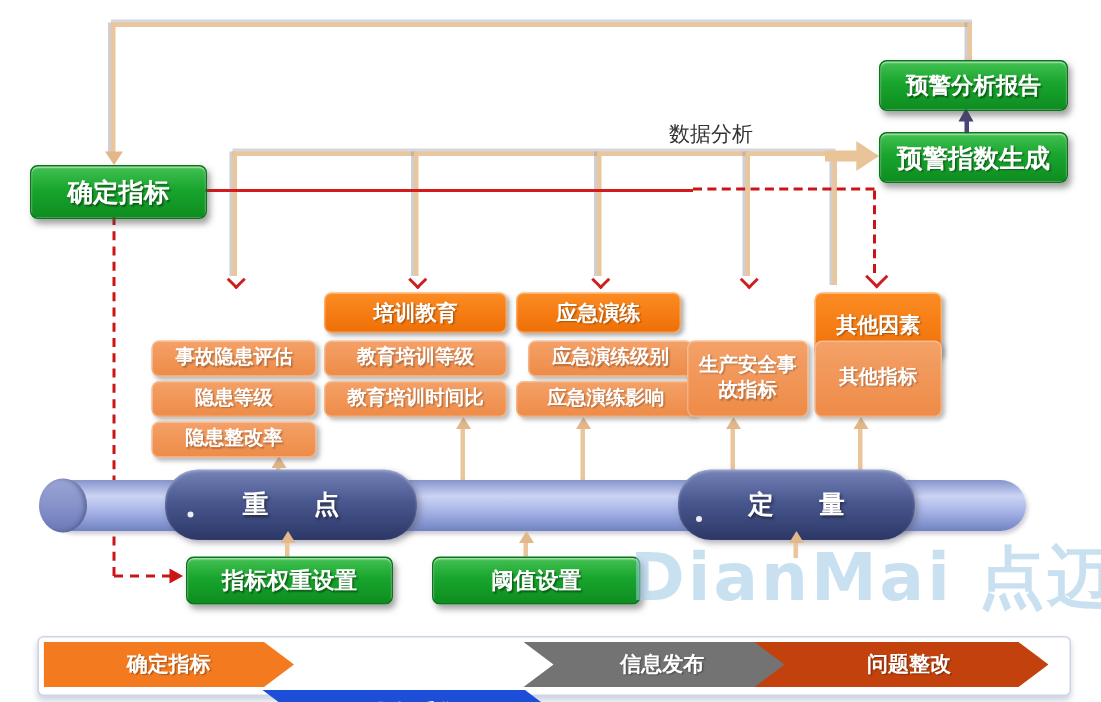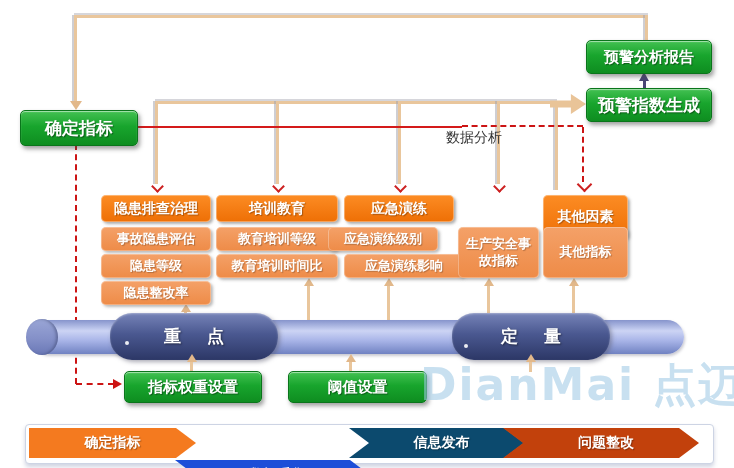--- a/index.html
+++ b/index.html
@@ -44,32 +44,32 @@
   .tube{position:absolute;left:32px;top:320px;width:652px;height:34px;border-radius:17px;
     background:linear-gradient(180deg,#8694cc 0%,#ccd4f4 32%,#a9b5e8 60%,#7082c2 100%);
     box-shadow:1px 2px 3px rgba(120,120,140,.4);}
   .tube-cap{position:absolute;left:26px;top:319px;width:32px;height:36px;border-radius:50%;
     background:linear-gradient(180deg,#9aa6d6 0%,#8490c8 55%,#6a78b6 100%);
     box-shadow:inset -2px 0 3px rgba(60,70,110,.5);}
   .bulge{position:absolute;top:313px;height:47px;border-radius:22px;
     display:flex;align-items:center;justify-content:center;color:#fff;font-weight:bold;
     font-size:17px;letter-spacing:10px;text-indent:10px;text-shadow:1px 1px 2px rgba(0,0,0,.5);
     background:linear-gradient(180deg,#7683b8 0%,#4a5890 45%,#2c3766 100%);
-    box-shadow:2px 2px 4px rgba(90,90,110,.5), inset 0 1px 2px rgba(255,255,255,.35);}
+    box-shadow:2px 2px 4px rgba(90,90,110,.5), inset 0 1px 2px rgba(255,255,255,.35);font-family:Liberation Mono, monospace;}
   .dot{position:absolute;width:4px;height:4px;border-radius:50%;background:#fff;opacity:.9;}
   
   .bar-wrap{position:absolute;left:25px;top:424px;width:687px;height:38px;background:#fff;
     border:1px solid #cdd4e4;border-radius:4px;box-shadow:0 3px 4px rgba(150,160,190,.45);}
   .chev{position:absolute;top:428px;height:30px;display:flex;align-items:center;justify-content:center;
     color:#fff;font-weight:bold;font-size:14px;text-shadow:1px 1px 1px rgba(0,0,0,.3);}
   .chev.first{clip-path:polygon(0 0,calc(100% - 20px) 0,100% 50%,calc(100% - 20px) 100%,0 100%);}
   .chev.mid{clip-path:polygon(0 0,calc(100% - 20px) 0,100% 50%,calc(100% - 20px) 100%,0 100%,20px 50%);
     padding-left:10px;box-sizing:border-box;}
   
-  .lbl{position:absolute;color:#333;font-size:14px;margin-top:48px;}
+  .lbl{position:absolute;color:#333;font-size:14px;}
   .watermark{position:absolute;left:420px;top:356px;font-size:44px;font-weight:bold;
     color:#9cc8e4;opacity:.55;letter-spacing:2px;white-space:nowrap;pointer-events:none;}
 </style>
 </head>
 <body>
 
 <div id="stage">
 
   <div class="ln-tan sh-t" style="left:74px;top:15px;width:574px;height:3px"></div>
   <div class="ln-tan sh-l" style="left:74px;top:15px;width:3px;height:87px"></div>
@@ -122,42 +122,41 @@
   <div class="ln-tan" style="left:349px;top:361px;width:3px;height:10px"></div>
   <div class="tri-up" style="left:346px;top:354px"></div>
   <div class="ln-tan" style="left:529px;top:361px;width:3px;height:11px"></div>
   <div class="tri-up" style="left:526px;top:354px"></div>
 
   <div class="box-green" style="left:20px;top:110px;width:116px;height:34px;font-size:17px">确定指标</div>
   <div class="box-green" style="left:586px;top:40px;width:124px;height:32px;font-size:15px">预警分析报告</div>
   <div class="box-green" style="left:586px;top:88px;width:124px;height:32px;font-size:17px">预警指数生成</div>
   <div class="lbl" style="left:446px;top:81px">数据分析</div>
 
-  <div class="o-head" style="left:101px;top:195px;width:110px;height:27px">隐患排查治理</div>
   <div class="o-sub" style="left:101px;top:227px;width:110px;height:24px">事故隐患评估</div>
   <div class="o-sub" style="left:101px;top:254px;width:110px;height:24px">隐患等级</div>
   <div class="o-sub" style="left:101px;top:281px;width:110px;height:24px">隐患整改率</div>
 
   <div class="o-head" style="left:216px;top:195px;width:122px;height:27px">培训教育</div>
   <div class="o-sub" style="left:216px;top:227px;width:122px;height:24px">教育培训等级</div>
   <div class="o-sub" style="left:216px;top:254px;width:122px;height:24px">教育培训时间比</div>
 
   <div class="o-head" style="left:344px;top:195px;width:110px;height:27px">应急演练</div>
-  <div class="o-sub" style="left:328px;top:227px;width:110px;height:24px">应急演练级别</div>
+  <div class="o-sub" style="left:352px;top:227px;width:110px;height:24px">应急演练级别</div>
   <div class="o-sub" style="left:344px;top:254px;width:120px;height:24px">应急演练影响</div>
 
   <div class="o-sub" style="left:458px;top:227px;width:81px;height:51px;padding:11px 6px;box-sizing:border-box">生产安全事故指标</div>
 
   <div class="o-head" style="left:543px;top:195px;width:85px;height:44px">其他因素</div>
   <div class="o-sub" style="left:543px;top:227px;width:85px;height:51px">其他指标</div>
 
   <div class="box-green" style="left:288px;top:371px;width:137px;height:30px;font-size:15px">阈值设置</div>
   <div class="box-green" style="left:124px;top:371px;width:136px;height:30px;font-size:15px">指标权重设置</div>
 
   <div class="bar-wrap"></div>
   <div class="chev first" style="left: 29px; width: 167px; background: rgb(244, 122, 31);">确定指标</div>
   <div class="chev mid" style="left: 175px; width: 195px; background: #1d4ed8; margin-top: 32px;">数据采集</div>
-  <div class="chev mid" style="left: 349px; width: 175px; background: #0c4a6e; text-align: right;">信息发布</div>
+  <div class="chev mid" style="left: 349px; width: 175px; background: #737373; text-align: right;">信息发布</div>
   <div class="chev mid" style="left: 503px; width: 196px; background: #c2410c;">问题整改</div>
 
   <div class="watermark">DianMai 点迈</div>
 
 </div>
 
 </body></html>

